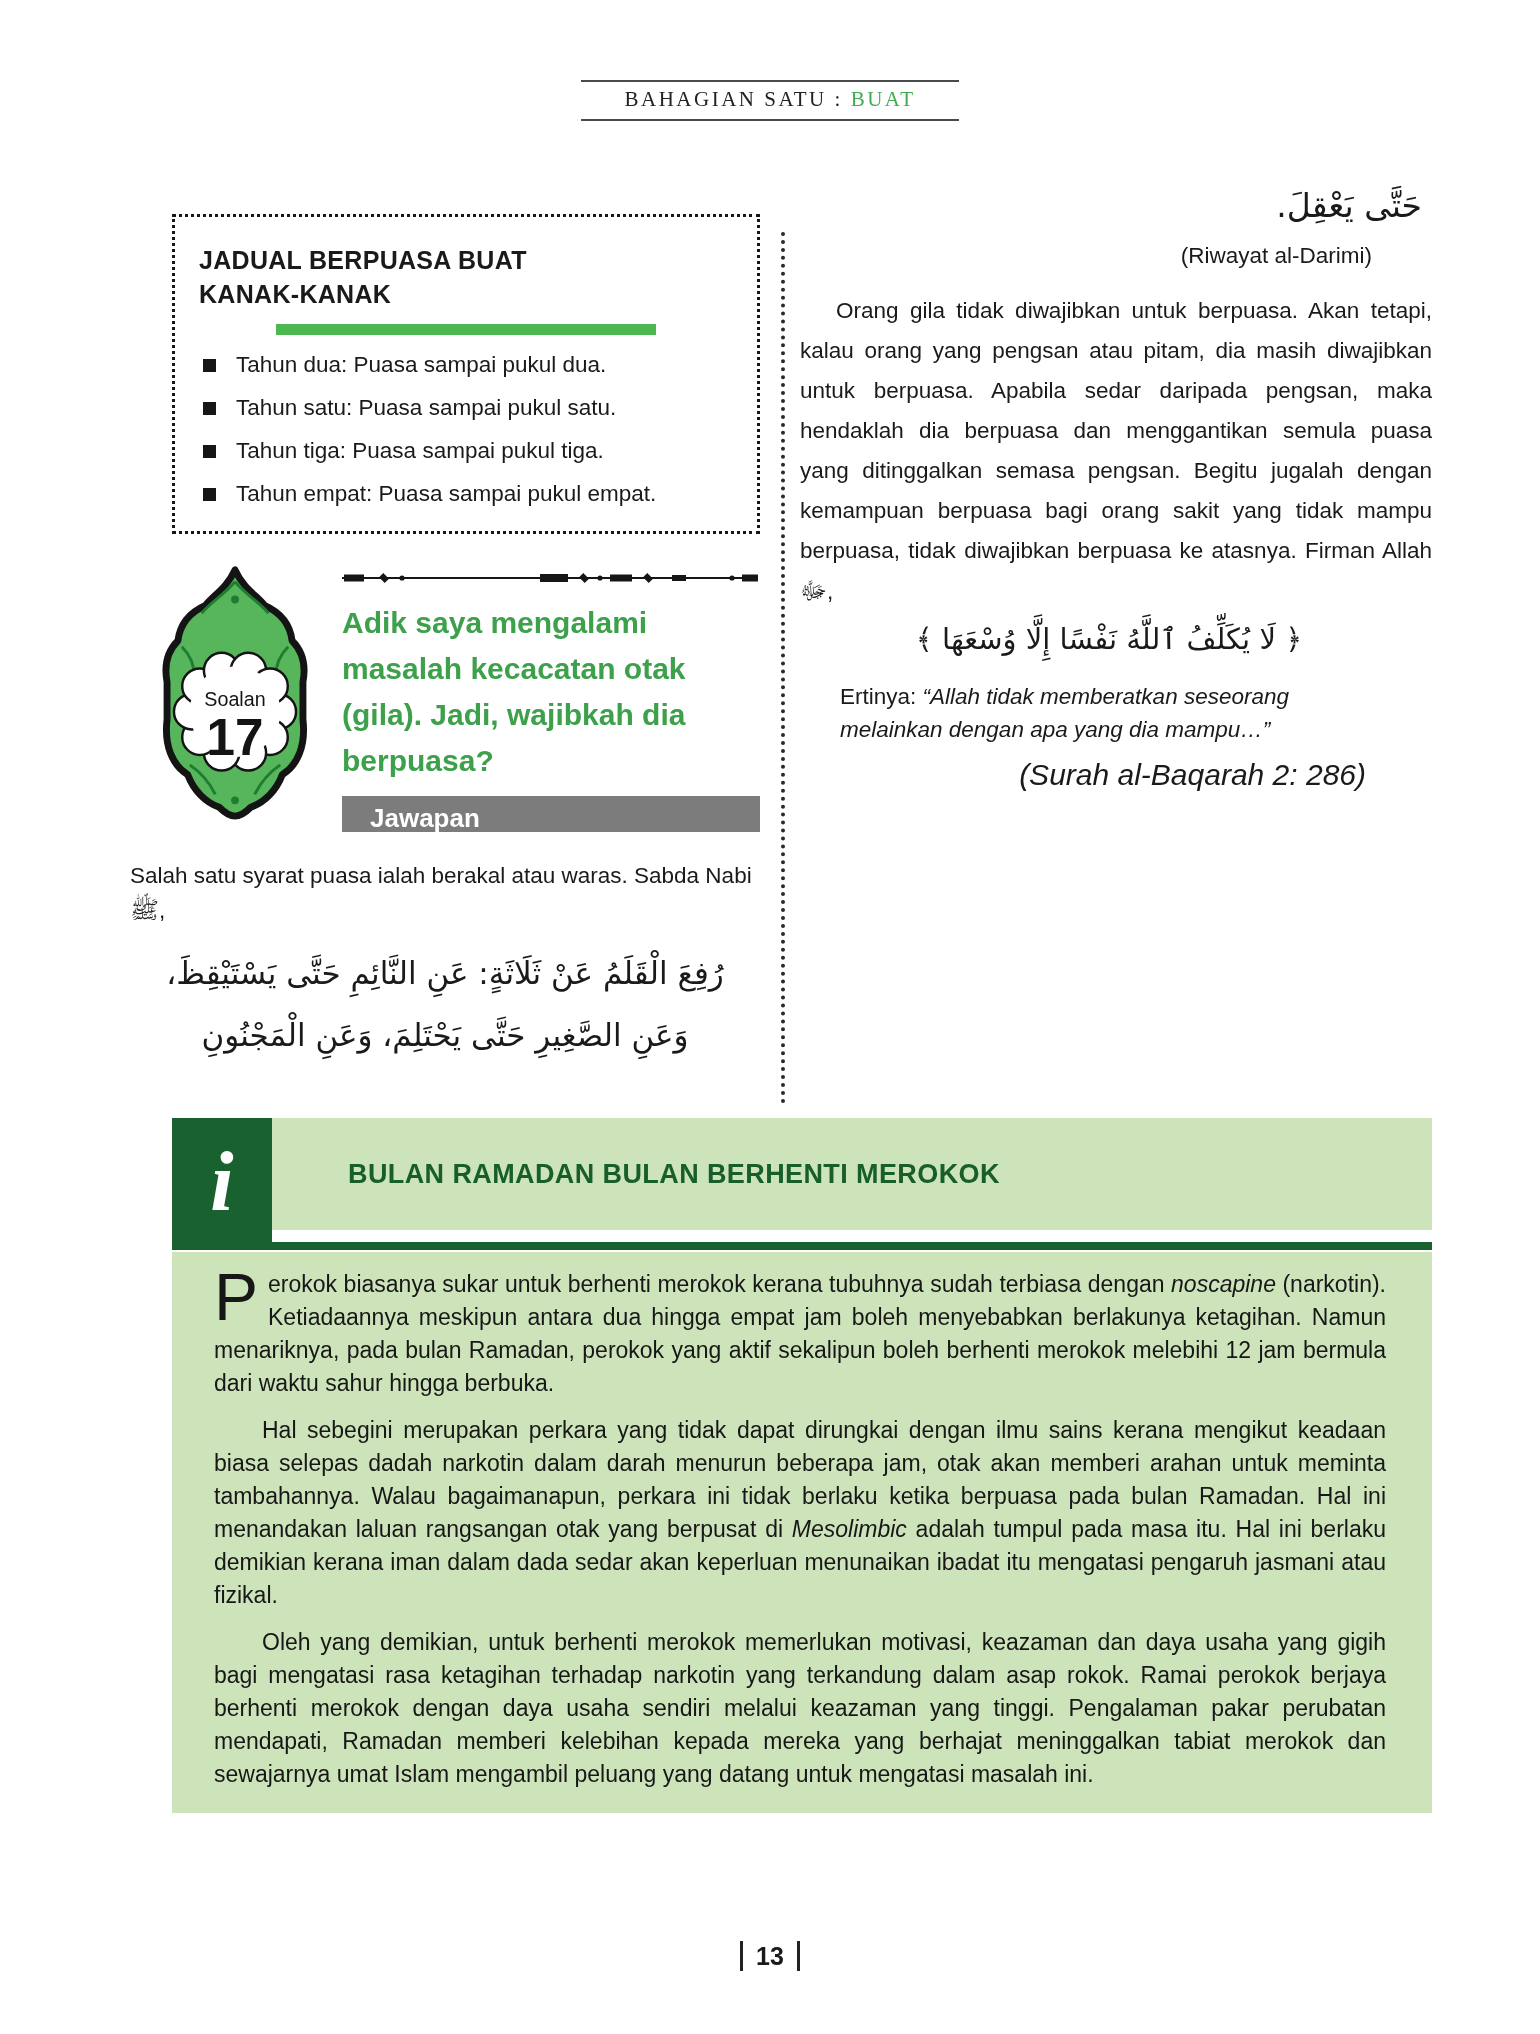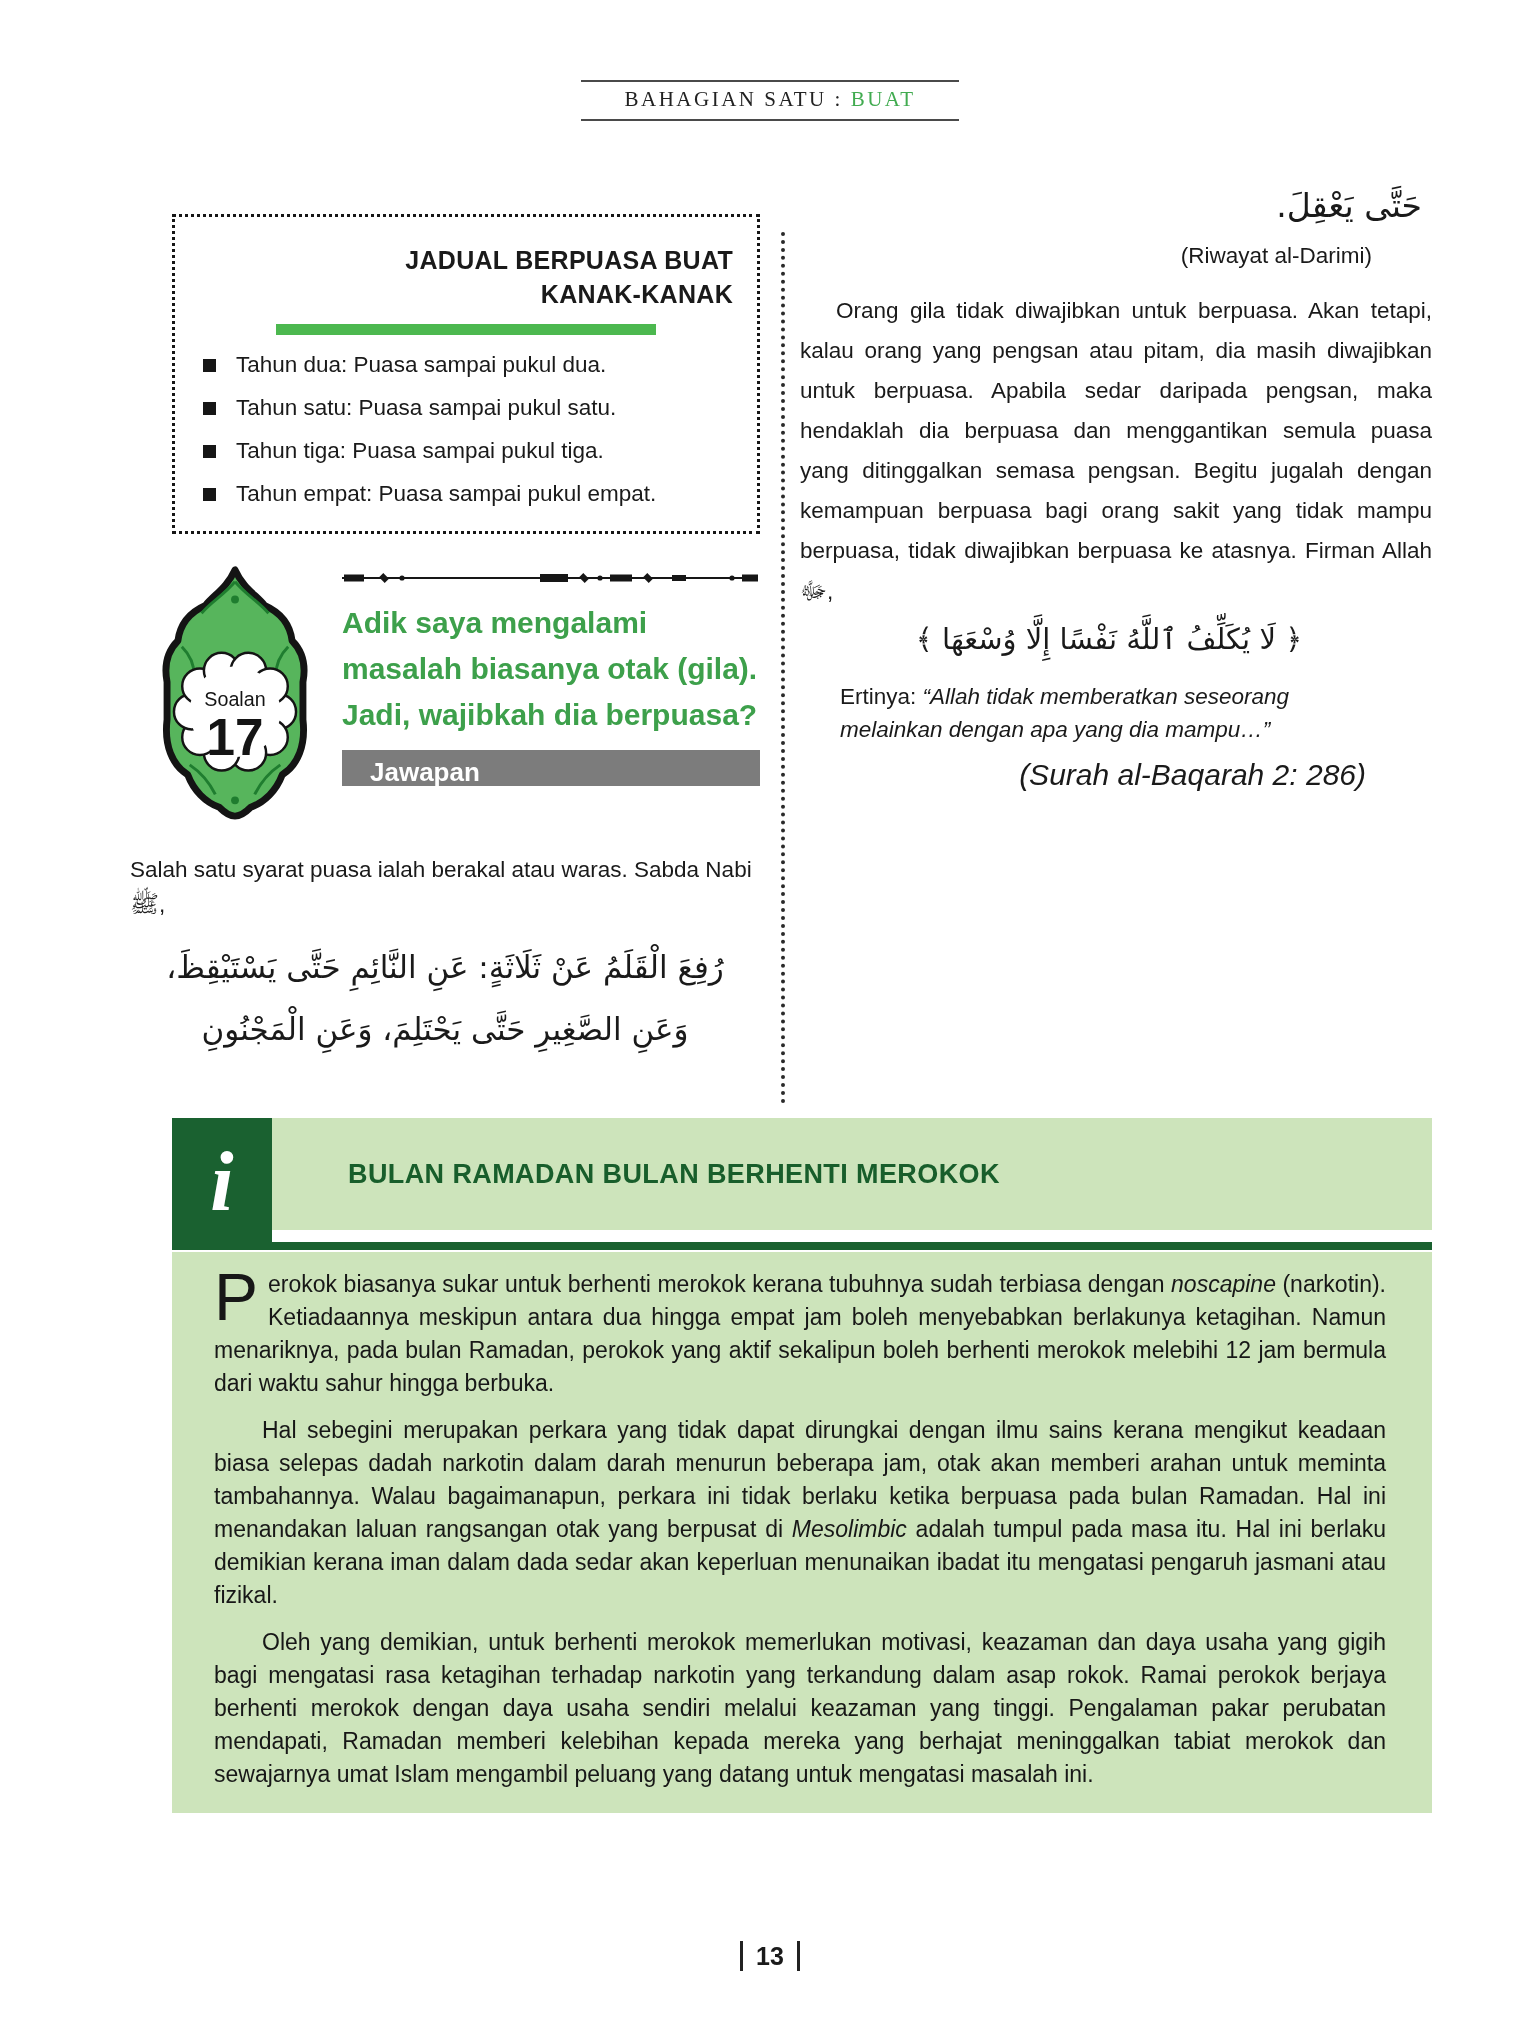--- a/index.html
+++ b/index.html
@@ -13,21 +13,21 @@
   .header-green{color:#41ab50;}
 
   
   .left-col{position:absolute;left:130px;top:200px;width:630px;}
   .right-col{position:absolute;left:800px;top:186px;width:632px;}
   .v-divider{position:absolute;left:781px;top:232px;height:872px;width:0;border-left:4px dotted #2a2a2a;}
 
   
   .sched{margin-left:42px;width:588px;border:3px dotted #161616;box-sizing:border-box;
          padding:26px 24px 24px;margin-top:14px;}
-  .sched-title{text-align:right;font-weight:bold;font-size:25px;line-height:34px;letter-spacing:.3px;}
+  .sched-title{text-align:left;font-weight:bold;font-size:25px;line-height:34px;letter-spacing:.3px;}
   .green-bar{width:380px;height:11px;background:#4cb84f;margin:13px auto 4px;}
   .sched-list{list-style:none;margin:14px 0 0;padding:0 0 0 4px;}
   .sched-list li{display:flex;align-items:center;font-size:22.5px;margin-top:17px;}
   .sq{width:13px;height:13px;background:#161616;margin-right:20px;flex:0 0 13px;}
 
   
   .q-row{display:flex;margin-top:30px;}
   .ornament{flex:0 0 158px;margin-left:26px;}
   .q-right{flex:1;margin-left:28px;}
   .q-divider{margin-top:6px;display:block;}
@@ -155,21 +155,21 @@
           <circle cx="60" cy="8" r="2.6" fill="#161616"></circle>
           <rect x="198" y="4" width="28" height="8" fill="#161616"></rect>
           <rect x="238" y="5" width="8" height="6" fill="#161616" transform="rotate(45 242 8)"></rect>
           <circle cx="258" cy="8" r="2.6" fill="#161616"></circle>
           <rect x="268" y="4.5" width="22" height="7" fill="#161616"></rect>
           <rect x="302" y="5" width="8" height="6" fill="#161616" transform="rotate(45 306 8)"></rect>
           <rect x="330" y="5" width="14" height="6" fill="#161616"></rect>
           <circle cx="390" cy="8" r="2.6" fill="#161616"></circle>
           <rect x="400" y="4.5" width="16" height="7" fill="#161616"></rect>
         </svg>
-        <div class="q-text">Adik saya mengalami masalah biasanya otak (gila). Jadi, wajibkah dia berpuasa?</div>
+        <div class="q-text">Adik saya mengalami masalah kecacatan otak (gila). Jadi, wajibkah dia berpuasa?</div>
         <div class="jawapan">Jawapan</div>
       </div>
     </div>
 
     <div class="intro"><span>Salah satu syarat puasa ialah berakal atau waras. Sabda Nabi </span><span class="ssym">ﷺ</span><span>,</span></div>
 
     <div class="hadith">
       <div>رُفِعَ الْقَلَمُ عَنْ ثَلَاثَةٍ: عَنِ النَّائِمِ حَتَّى يَسْتَيْقِظَ،</div>
       <div>وَعَنِ الصَّغِيرِ حَتَّى يَحْتَلِمَ، وَعَنِ الْمَجْنُونِ</div>
     </div>

